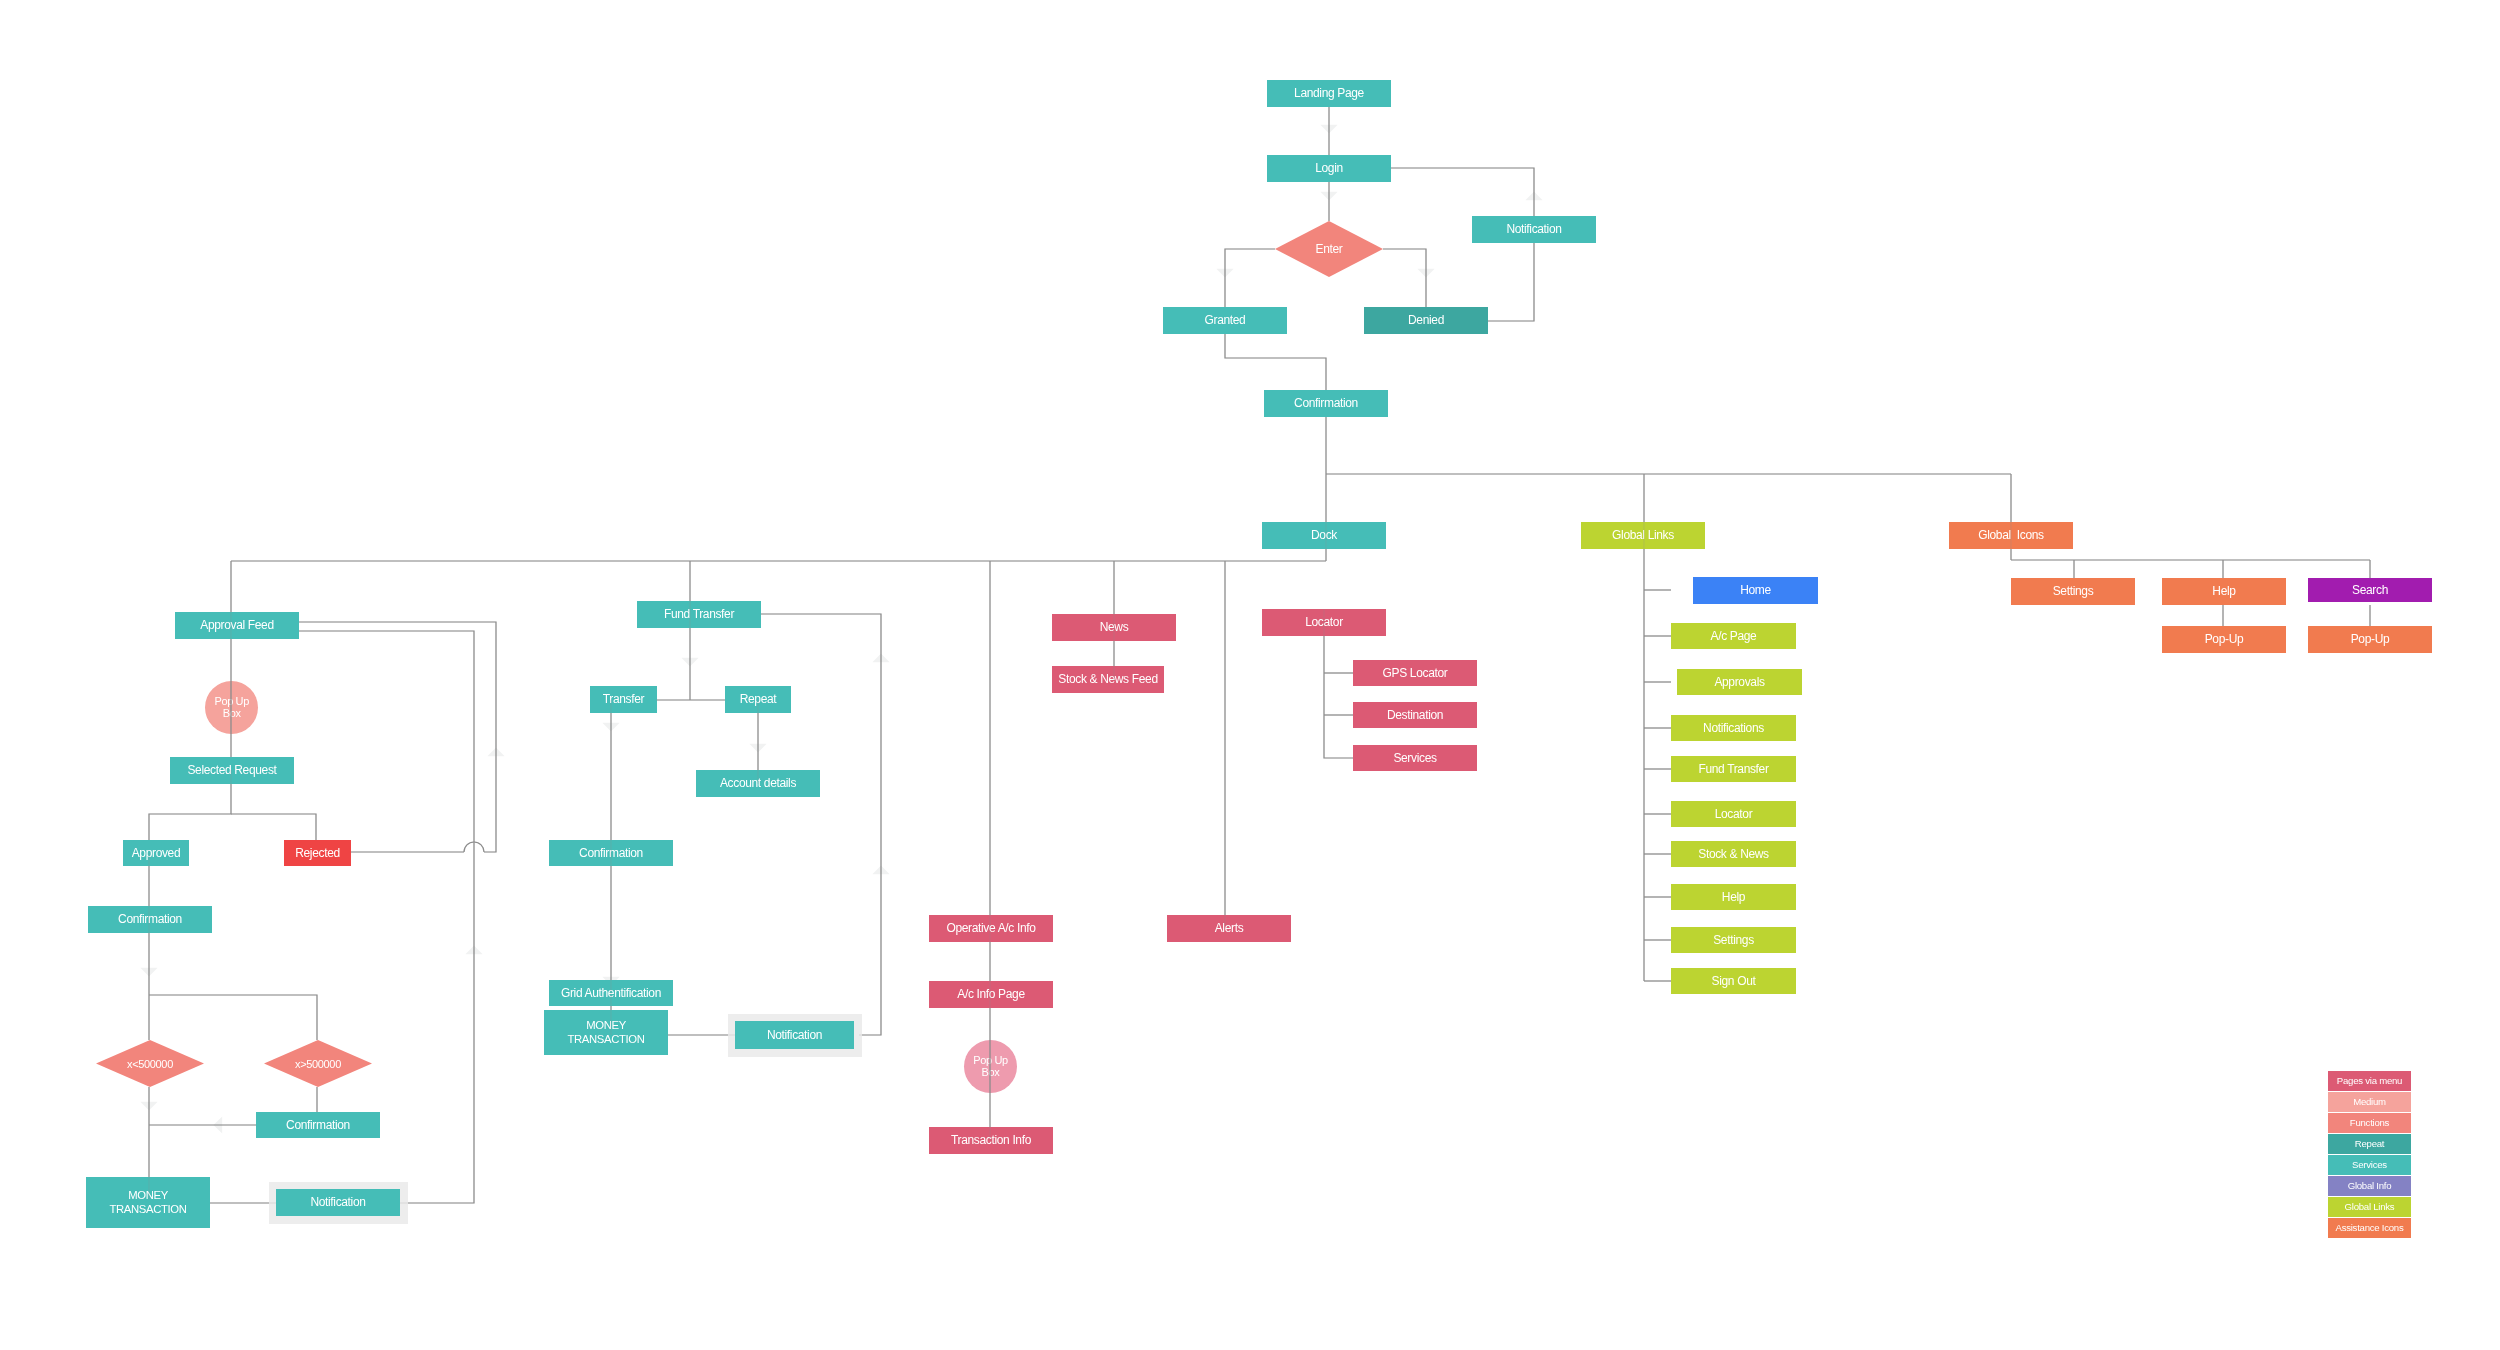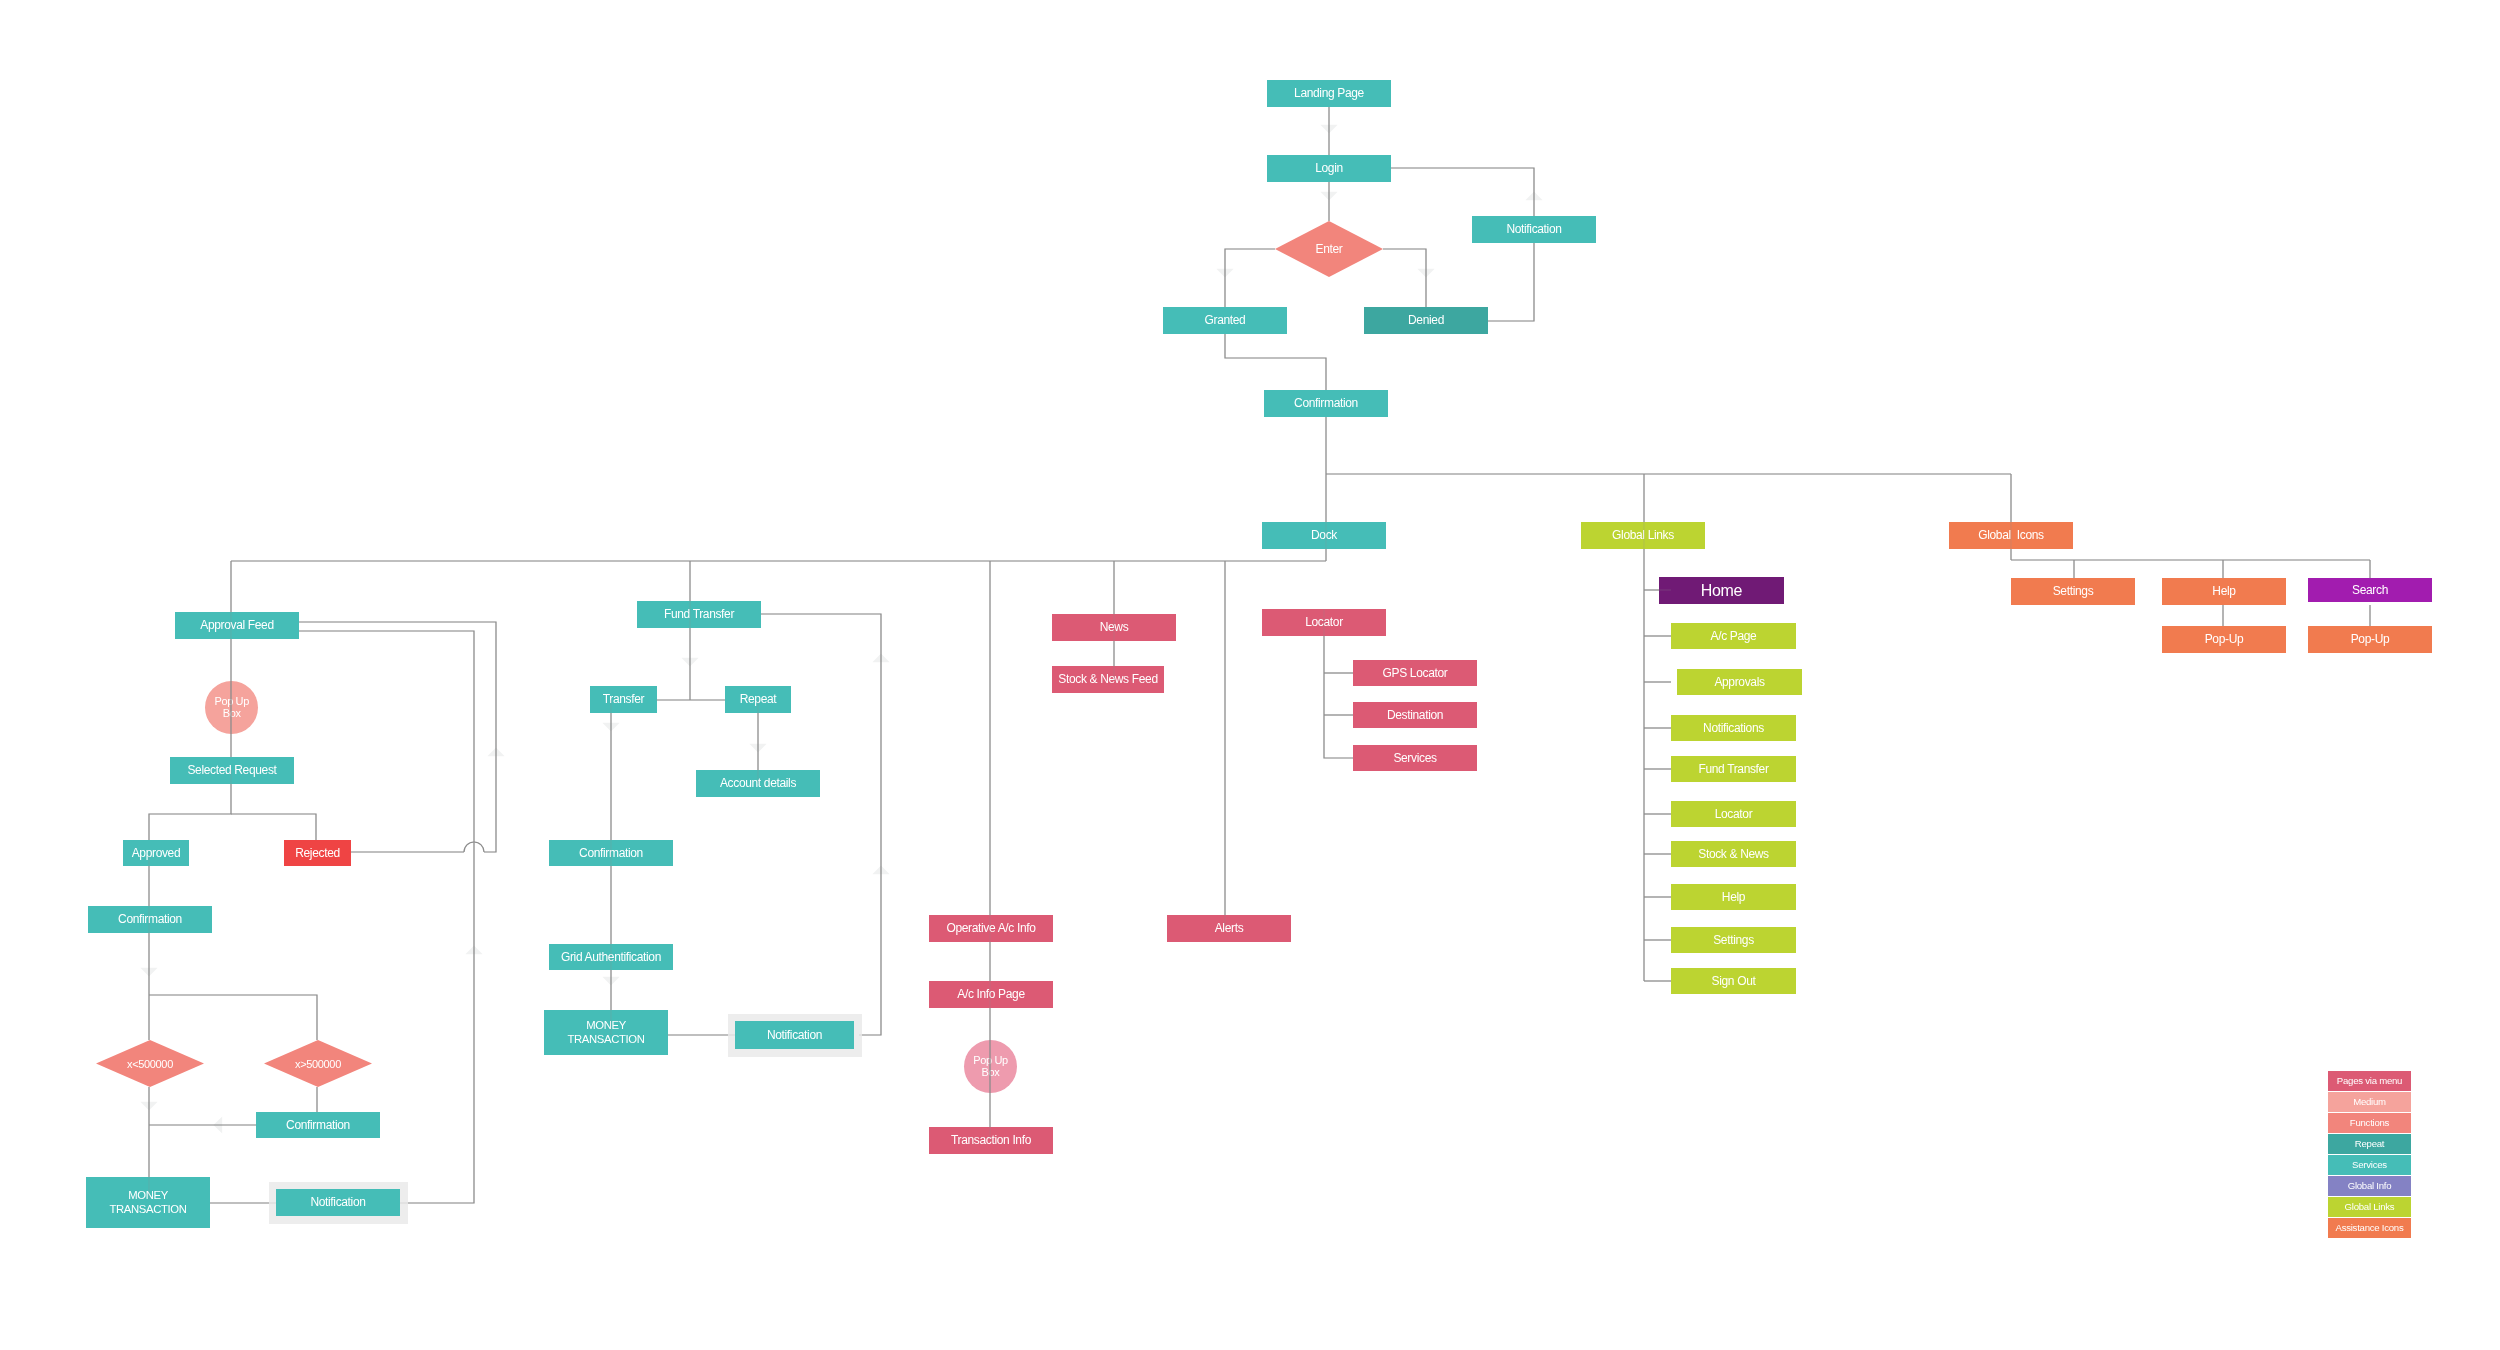--- a/index.html
+++ b/index.html
@@ -137,37 +137,37 @@
         </svg><span class="lbl">x&gt;500000</span></div>
     <div class="node rect" id="node-confirmation_b" style="left:256px;top:1112px;width:124px;height:26px;font-size:12px;line-height:15px;background:#45BDB7;"><span class="lbl">Confirmation</span></div>
     <div class="node rect" id="node-money_tx_a" style="left:86px;top:1177px;width:124px;height:51px;font-size:11.3px;line-height:13.5px;background:#45BDB7;"><span class="lbl">MONEY
 TRANSACTION</span></div>
     <div class="node rect" id="node-notification_a" style="left:276px;top:1189px;width:124px;height:27px;font-size:12px;line-height:15px;background:#45BDB7;"><span class="lbl">Notification</span></div>
     <div class="node rect" id="node-fund_transfer" style="left:637px;top:601px;width:124px;height:27px;font-size:12px;line-height:15px;background:#45BDB7;"><span class="lbl">Fund Transfer</span></div>
     <div class="node rect" id="node-transfer" style="left:590px;top:686px;width:67px;height:27px;font-size:12px;line-height:15px;background:#45BDB7;"><span class="lbl">Transfer</span></div>
     <div class="node rect" id="node-details" style="left:725px;top:686px;width:66px;height:27px;font-size:12px;line-height:15px;background:#45BDB7;"><span class="lbl">Repeat</span></div>
     <div class="node rect" id="node-account_details" style="left:696px;top:770px;width:124px;height:27px;font-size:12px;line-height:15px;background:#45BDB7;"><span class="lbl">Account details</span></div>
     <div class="node rect" id="node-confirmation_c" style="left:549px;top:840px;width:124px;height:26px;font-size:12px;line-height:15px;background:#45BDB7;"><span class="lbl">Confirmation</span></div>
-    <div class="node rect" id="node-grid_auth" style="left:549px;top:944px;width:124px;height:26px;font-size:12px;line-height:15px;background:#45BDB7;"><span class="lbl">Grid Authentification</span></div>
+    <div class="node rect" id="node-grid_auth" style="left:549px;top:980px;width:124px;height:26px;font-size:12px;line-height:15px;background:#45BDB7;"><span class="lbl">Grid Authentification</span></div>
     <div class="node rect" id="node-money_tx_b" style="left:544px;top:1010px;width:124px;height:45px;font-size:11.3px;line-height:13.5px;background:#45BDB7;"><span class="lbl">MONEY
 TRANSACTION</span></div>
     <div class="node rect" id="node-notification_b" style="left:735px;top:1021px;width:119px;height:28px;font-size:12px;line-height:15px;background:#45BDB7;"><span class="lbl">Notification</span></div>
     <div class="node rect" id="node-operative_ac" style="left:929px;top:915px;width:124px;height:27px;font-size:12px;line-height:15px;background:#DC5A74;"><span class="lbl">Operative A/c Info</span></div>
     <div class="node rect" id="node-ac_info_page" style="left:929px;top:981px;width:124px;height:27px;font-size:12px;line-height:15px;background:#DC5A74;"><span class="lbl">A/c Info Page</span></div>
     <div class="node circle" id="node-popup2" style="left:964px;top:1039.5px;width:53px;height:53px;font-size:11px;line-height:12.5px;background:#EE9BAE;"><span class="lbl">Pop Up
 Box</span></div>
     <div class="node rect" id="node-transaction_info" style="left:929px;top:1127px;width:124px;height:27px;font-size:12px;line-height:15px;background:#DC5A74;"><span class="lbl">Transaction Info</span></div>
     <div class="node rect" id="node-news" style="left:1052px;top:614px;width:124px;height:27px;font-size:12px;line-height:15px;background:#DC5A74;"><span class="lbl">News</span></div>
     <div class="node rect" id="node-stock_news_feed" style="left:1052px;top:666px;width:112px;height:27px;font-size:12px;line-height:15px;background:#DC5A74;"><span class="lbl">Stock &amp; News Feed</span></div>
     <div class="node rect" id="node-alerts" style="left:1167px;top:915px;width:124px;height:27px;font-size:12px;line-height:15px;background:#DC5A74;"><span class="lbl">Alerts</span></div>
     <div class="node rect" id="node-locator" style="left:1262px;top:609px;width:124px;height:27px;font-size:12px;line-height:15px;background:#DC5A74;"><span class="lbl">Locator</span></div>
     <div class="node rect" id="node-gps_locator" style="left:1353px;top:660px;width:124px;height:26px;font-size:12px;line-height:15px;background:#DC5A74;"><span class="lbl">GPS Locator</span></div>
     <div class="node rect" id="node-destination" style="left:1353px;top:702px;width:124px;height:26px;font-size:12px;line-height:15px;background:#DC5A74;"><span class="lbl">Destination</span></div>
     <div class="node rect" id="node-services" style="left:1353px;top:745px;width:124px;height:26px;font-size:12px;line-height:15px;background:#DC5A74;"><span class="lbl">Services</span></div>
-    <div class="node rect" id="node-gl_home" style="left:1659px;top:577px;width:125px;height:27px;font-size:16px;line-height:15px;background:#701a75;"><span class="lbl">Home</span></div>
+    <div class="node rect" id="node-gl_home" style="left:1693px;top:577px;width:125px;height:27px;font-size:12px;line-height:15px;background:#3b82f6;"><span class="lbl">Home</span></div>
     <div class="node rect" id="node-gl_ac" style="left:1671px;top:623px;width:125px;height:26px;font-size:12px;line-height:15px;background:#BCD431;"><span class="lbl">A/c Page</span></div>
     <div class="node rect" id="node-gl_approvals" style="left:1671px;top:669px;width:125px;height:26px;font-size:12px;line-height:15px;background:#BCD431;margin-left:6px;"><span class="lbl">Approvals</span></div>
     <div class="node rect" id="node-gl_notifications" style="left:1671px;top:715px;width:125px;height:26px;font-size:12px;line-height:15px;background:#BCD431;"><span class="lbl">Notifications</span></div>
     <div class="node rect" id="node-gl_fund" style="left:1671px;top:756px;width:125px;height:26px;font-size:12px;line-height:15px;background:#BCD431;"><span class="lbl">Fund Transfer</span></div>
     <div class="node rect" id="node-gl_locator" style="left:1671px;top:801px;width:125px;height:26px;font-size:12px;line-height:15px;background:#BCD431;"><span class="lbl">Locator</span></div>
     <div class="node rect" id="node-gl_stock" style="left:1671px;top:841px;width:125px;height:26px;font-size:12px;line-height:15px;background:#BCD431;"><span class="lbl">Stock &amp; News</span></div>
     <div class="node rect" id="node-gl_help" style="left:1671px;top:884px;width:125px;height:26px;font-size:12px;line-height:15px;background:#BCD431;"><span class="lbl">Help</span></div>
     <div class="node rect" id="node-gl_settings" style="left:1671px;top:927px;width:125px;height:26px;font-size:12px;line-height:15px;background:#BCD431;"><span class="lbl">Settings</span></div>
     <div class="node rect" id="node-gl_signout" style="left:1671px;top:968px;width:125px;height:26px;font-size:12px;line-height:15px;background:#BCD431;"><span class="lbl">Sign Out</span></div>
     <div class="node rect" id="node-gi_settings" style="left:2011px;top:578px;width:124px;height:27px;font-size:12px;line-height:15px;background:#F17B4F;"><span class="lbl">Settings</span></div>

